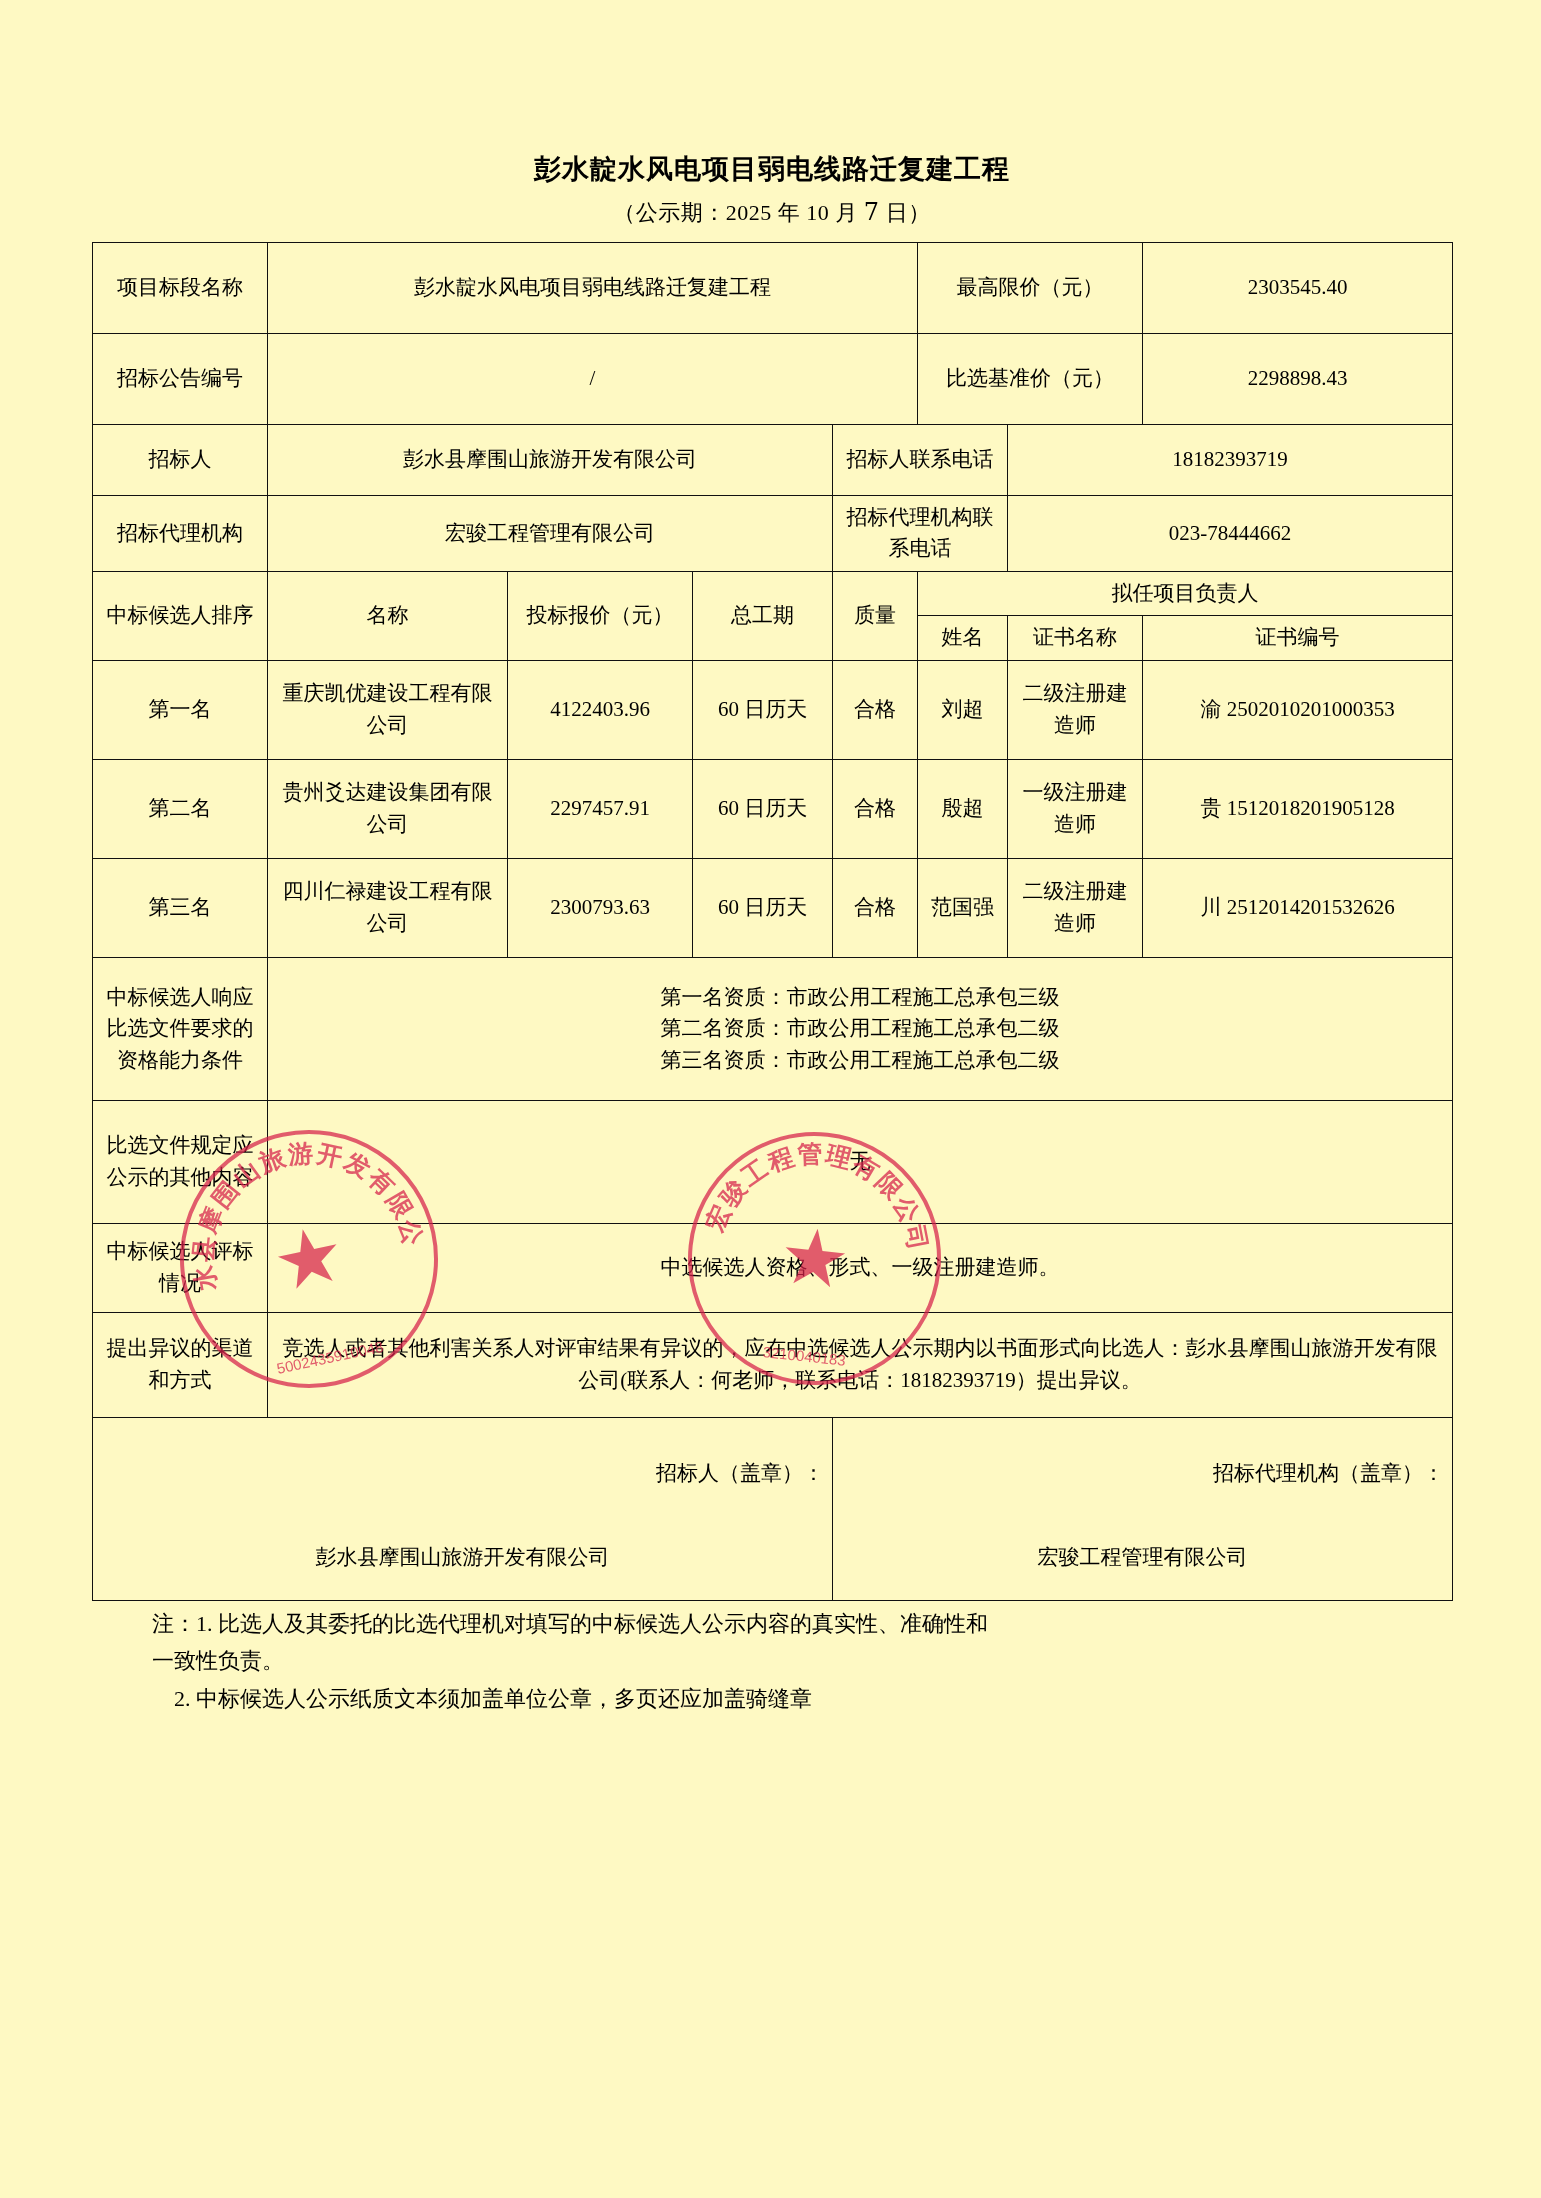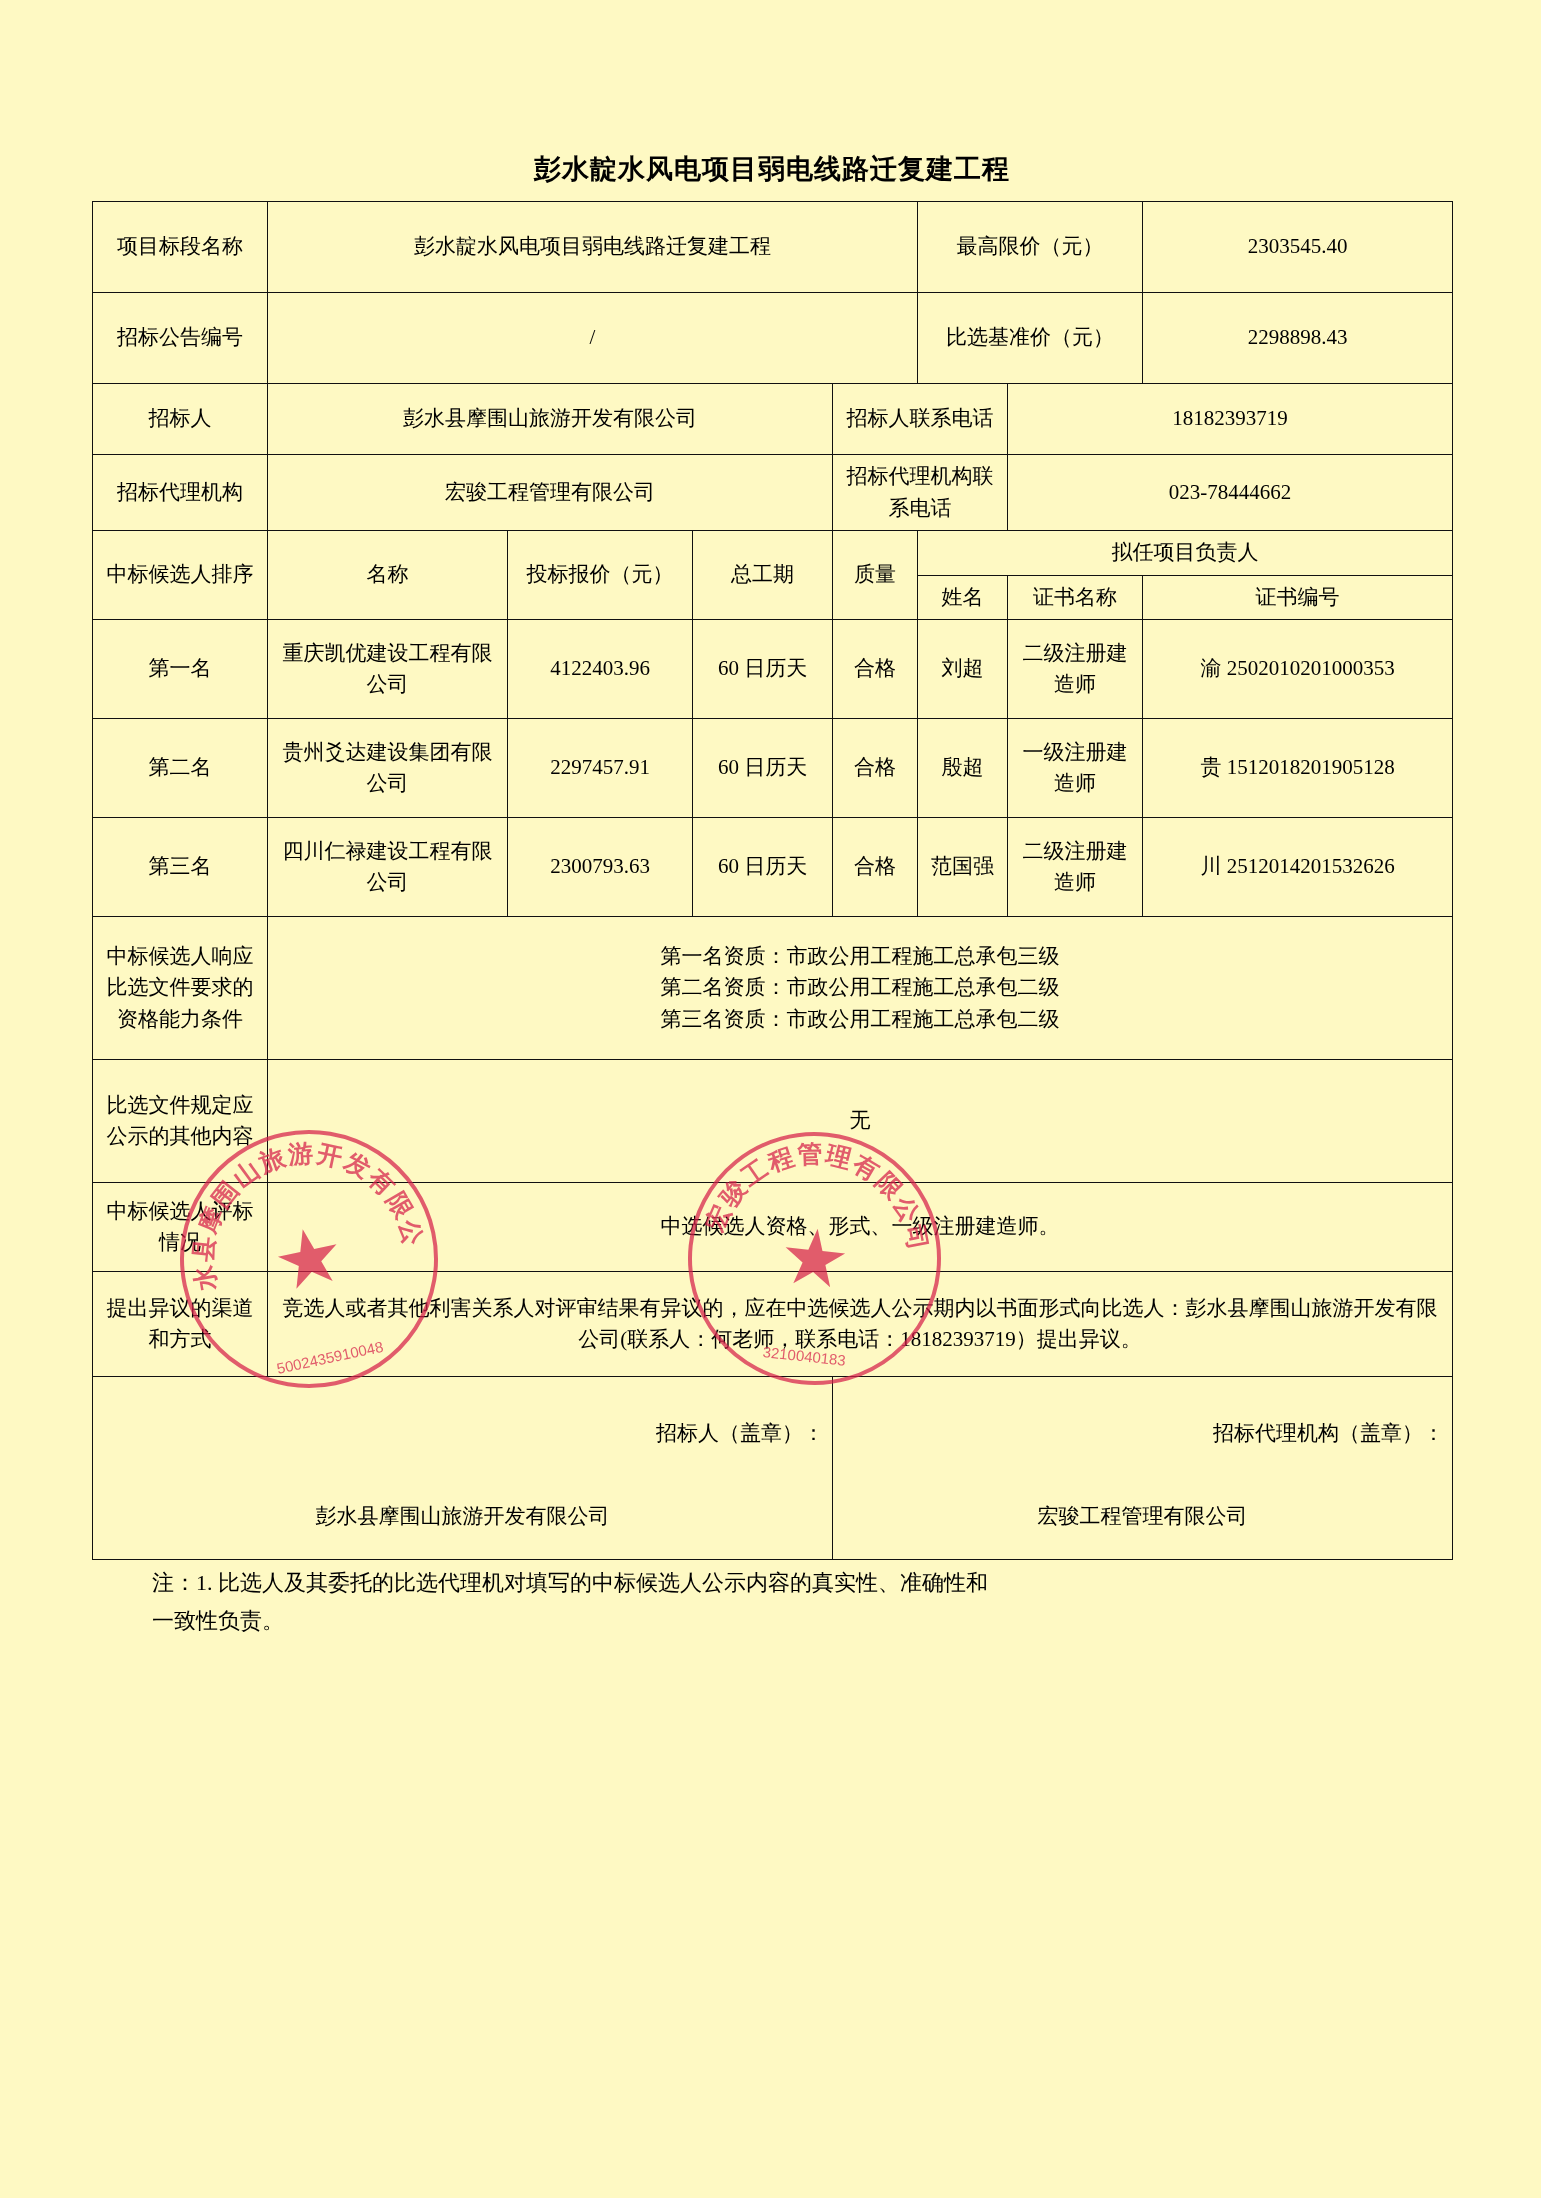--- a/index.html
+++ b/index.html
@@ -148,20 +148,25 @@
   }
 </style>
 </head>
 <body>
 
 <div class="page">
   <div class="doc">
 
     <div class="title-block">
       <div class="title-line1">彭水靛水风电项目弱电线路迁复建工程</div>
+      <div class="title-line3">
+        <span>（公示期：2025 年 10 月</span>
+        <span class="hand">7</span>
+        <span>日）</span>
+      </div>
     </div>
 
     <table class="main">
       <colgroup>
         <col style="width:175px">
         <col style="width:240px">
         <col style="width:185px">
         <col style="width:140px">
         <col style="width:85px">
         <col style="width:90px">
@@ -278,20 +283,21 @@
           <span class="stamp-label">招标代理机构（盖章）：</span>
           <span class="stamp-name">宏骏工程管理有限公司</span>
         </td>
       </tr>
     </tbody>
       </table>
 
     <div class="notes">
       <div>注：1. 比选人及其委托的比选代理机对填写的中标候选人公示内容的真实性、准确性和</div>
       <div>一致性负责。</div>
+      <div class="n2">2. 中标候选人公示纸质文本须加盖单位公章，多页还应加盖骑缝章</div>
     </div>
   </div>
 
   <div class="seal" id="seal-bidder">
     <svg class="arc" viewBox="0 0 250 250">
       <defs>
         <path id="arcpath1" d="M 28,125 A 97,97 0 0 1 222,125"></path>
       </defs>
       <text>
         <textPath href="#arcpath1" startOffset="50%" text-anchor="middle" id="bidderSealText">彭水县摩围山旅游开发有限公司</textPath>

